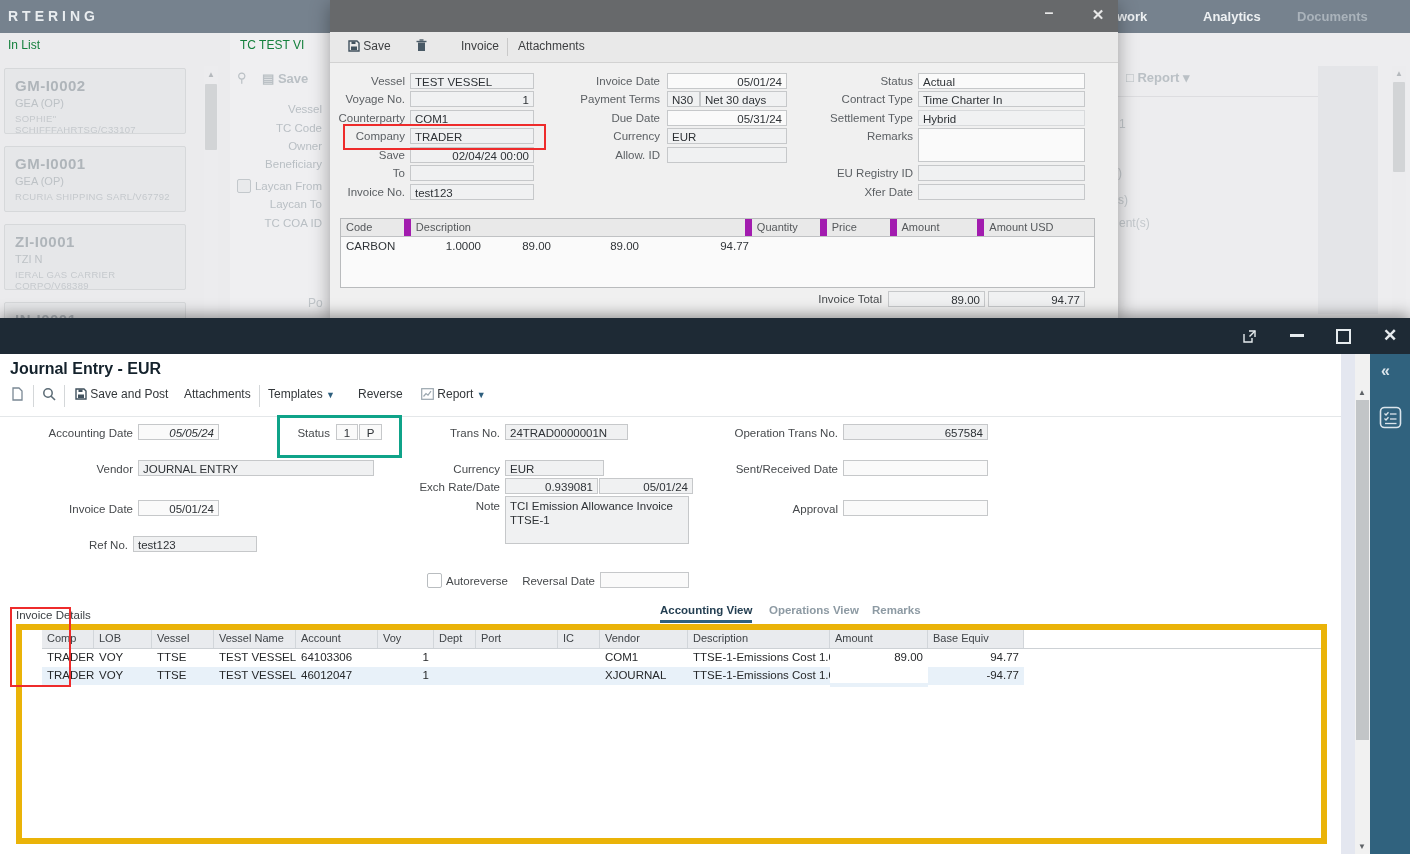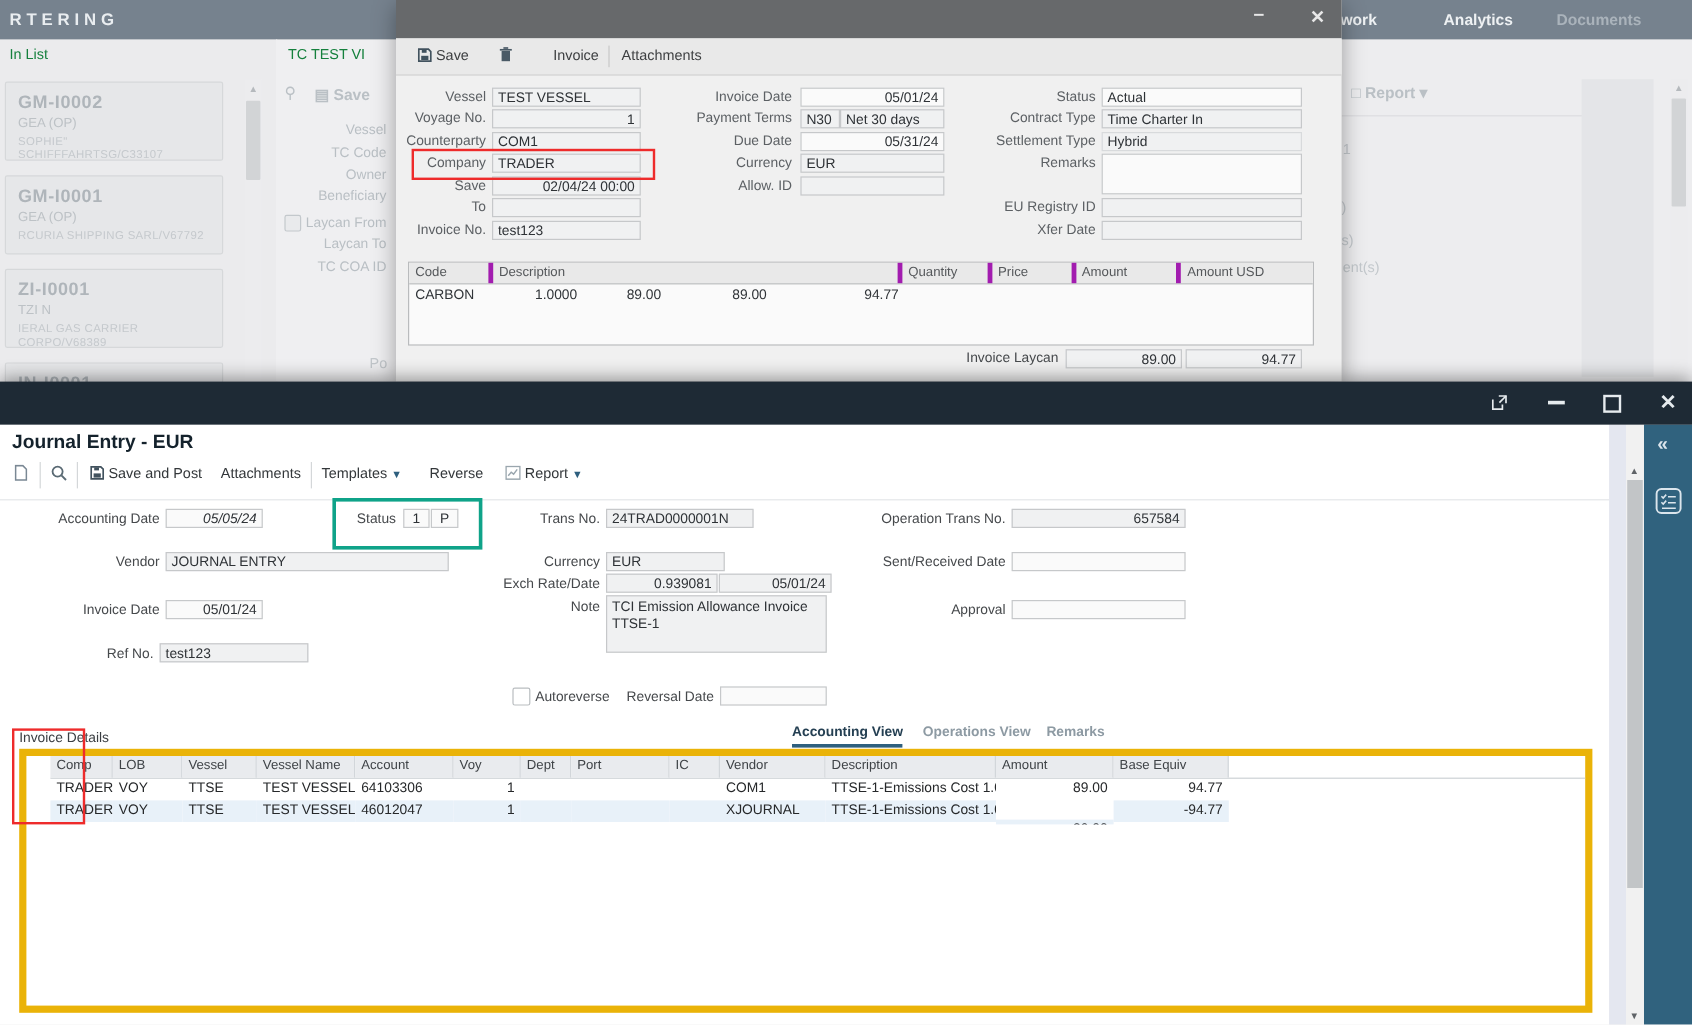--- a/index.html
+++ b/index.html
@@ -36,21 +36,21 @@
   .lb{position:absolute;text-align:right;font-size:11.5px;color:#5c6064;white-space:nowrap;}
   .fld{position:absolute;height:16px;line-height:16px;font-size:11.5px;color:#2e3236;background:#fafafa;
     border:1px solid #c6c8ca;padding:0 4px;box-sizing:border-box;white-space:nowrap;overflow:hidden;}
   .fld.gray{background:#f0f1f2;}
   .fld.ra{text-align:right;}
   .fld.ctr{text-align:center;}
   .hl-red{position:absolute;border:2px solid #ee2b2b;background:transparent;z-index:5;}
   .hl-green{position:absolute;border:3px solid #0fa389;background:transparent;z-index:5;}
   .itable{position:absolute;background:#fafafa;border:1px solid #b9bbbd;box-sizing:border-box;}
   .itable .hrow{display:flex;height:17px;background:#e9e9e9;border-bottom:1px solid #c0c2c4;}
-  .itable .hcell{font-size:11px;color:#55585b;padding:2px 5px;box-sizing:border-box;border-right:4px solid #a21caf;}
+  .itable .hcell{font-size:11px;color:#55585b;padding:2px 5px;box-sizing:border-box;border-right:7px solid #a21caf;}
   .itable .drow{display:flex;height:18px;}
   .itable .dcell{font-size:11.5px;color:#303438;padding:3px 5px;box-sizing:border-box;white-space:nowrap;overflow:hidden;}
   .ra2{text-align:right;}
   
   .journal{position:absolute;left:0;top:318px;width:1410px;height:536px;box-shadow:0 -3px 14px rgba(0,0,0,.4);}
   .jhead{position:absolute;left:0;top:0;width:100%;height:36px;background:#1e2a35;}
   .jctl{position:absolute;top:10px;color:#e6ebee;}
   .jcontent{position:absolute;left:0;top:36px;width:1341px;height:500px;background:#fff;overflow:hidden;}
   .jtitle{position:absolute;left:10px;top:6px;font-size:16px;font-weight:bold;color:#14222c;}
   .jtb{position:absolute;top:33px;height:20px;font-size:12px;color:#33373a;white-space:nowrap;}
@@ -216,21 +216,21 @@
         <div class="hcell" style="width:110px;border-right:none;">Amount USD</div>
       </div>
       <div class="drow">
         <div class="dcell" style="width:70px;">CARBON</div>
         <div class="dcell ra2" style="width:75px;">1.0000</div>
         <div class="dcell ra2" style="width:70px;">89.00</div>
         <div class="dcell ra2" style="width:88px;">89.00</div>
         <div class="dcell ra2" style="width:110px;">94.77</div>
       </div>
     </div>
-    <div class="lb" style="left:420px;top:293px;width:132px;color:#46494c;">Invoice Laycan</div>
+    <div class="lb" style="left:420px;top:293px;width:132px;color:#46494c;">Invoice Total</div>
     <div class="fld gray ra" style="left:558px;top:291px;width:97px;">89.00</div>
     <div class="fld gray ra" style="left:658px;top:291px;width:97px;">94.77</div>
   </div>
 
   <div class="journal">
     <div class="jhead">
       <span class="jctl" style="left:1243px;top:11px;">
         <svg width="13" height="13" viewBox="0 0 13 13">
             <path d="M1 4v8h8V8" fill="none" stroke="#e6ebee" stroke-width="1.4"></path>
             <path d="M6 1h6v6" fill="none" stroke="#e6ebee" stroke-width="1.4"></path>

